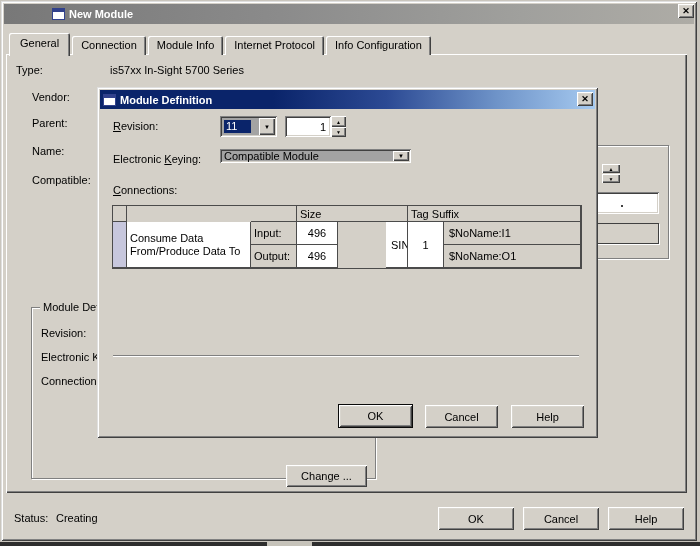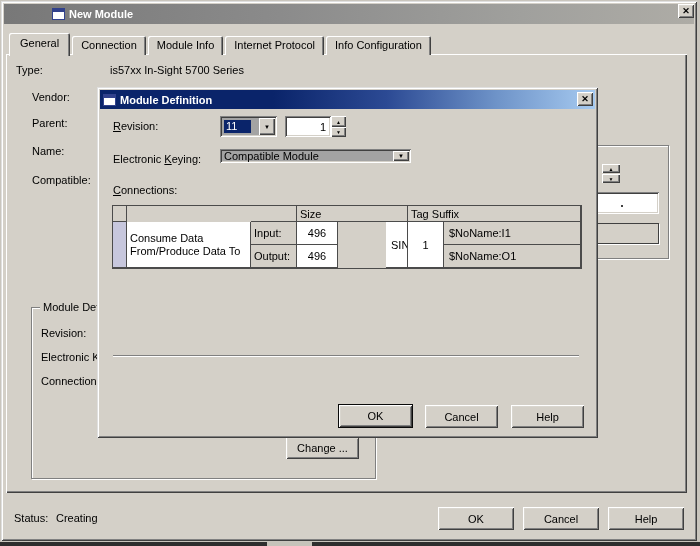--- a/index.html
+++ b/index.html
@@ -159,21 +159,21 @@
   </div>
   <div class="abs sunken" style="left:564px; top:191px; width:94px; height:22px;"></div>
   <div id="ip-dot"></div>
   <div class="abs" style="left:564px; top:222px; width:94px; height:21px; background:#d4d0c8; border:1px solid #404040; box-shadow:1px 1px 0 #fff;"></div>
 
   <div class="abs groove" style="left:30px; top:306px; width:345px; height:172px;">
     <span class="lbl" style="left:8px; top:-7px; background:#d4d0c8; padding:0 3px;">Module Definition</span>
     <span class="lbl" style="left:9px; top:19px;">Revision:</span>
     <span class="lbl" style="left:9px; top:43px;">Electronic Keying:</span>
     <span class="lbl" style="left:9px; top:67px;">Connections:</span>
-    <div class="btn" style="left:254px; top:129px; width:73px; height:22px;">Change ...</div>
+    <div class="btn" style="left:254px; top:157px; width:81px; height:22px;">Change ...</div>
   </div>
 
   <span class="lbl" style="left:13px; top:511px;">Status:</span>
   <span class="lbl" style="left:55px; top:511px;">Creating</span>
 
   <div class="btn" style="left:437px; top:506px; width:76px; height:23px;">OK</div>
   <div class="btn" style="left:522px; top:506px; width:76px; height:23px;">Cancel</div>
   <div class="btn" style="left:607px; top:506px; width:76px; height:23px;">Help</div>
 </div>
 

